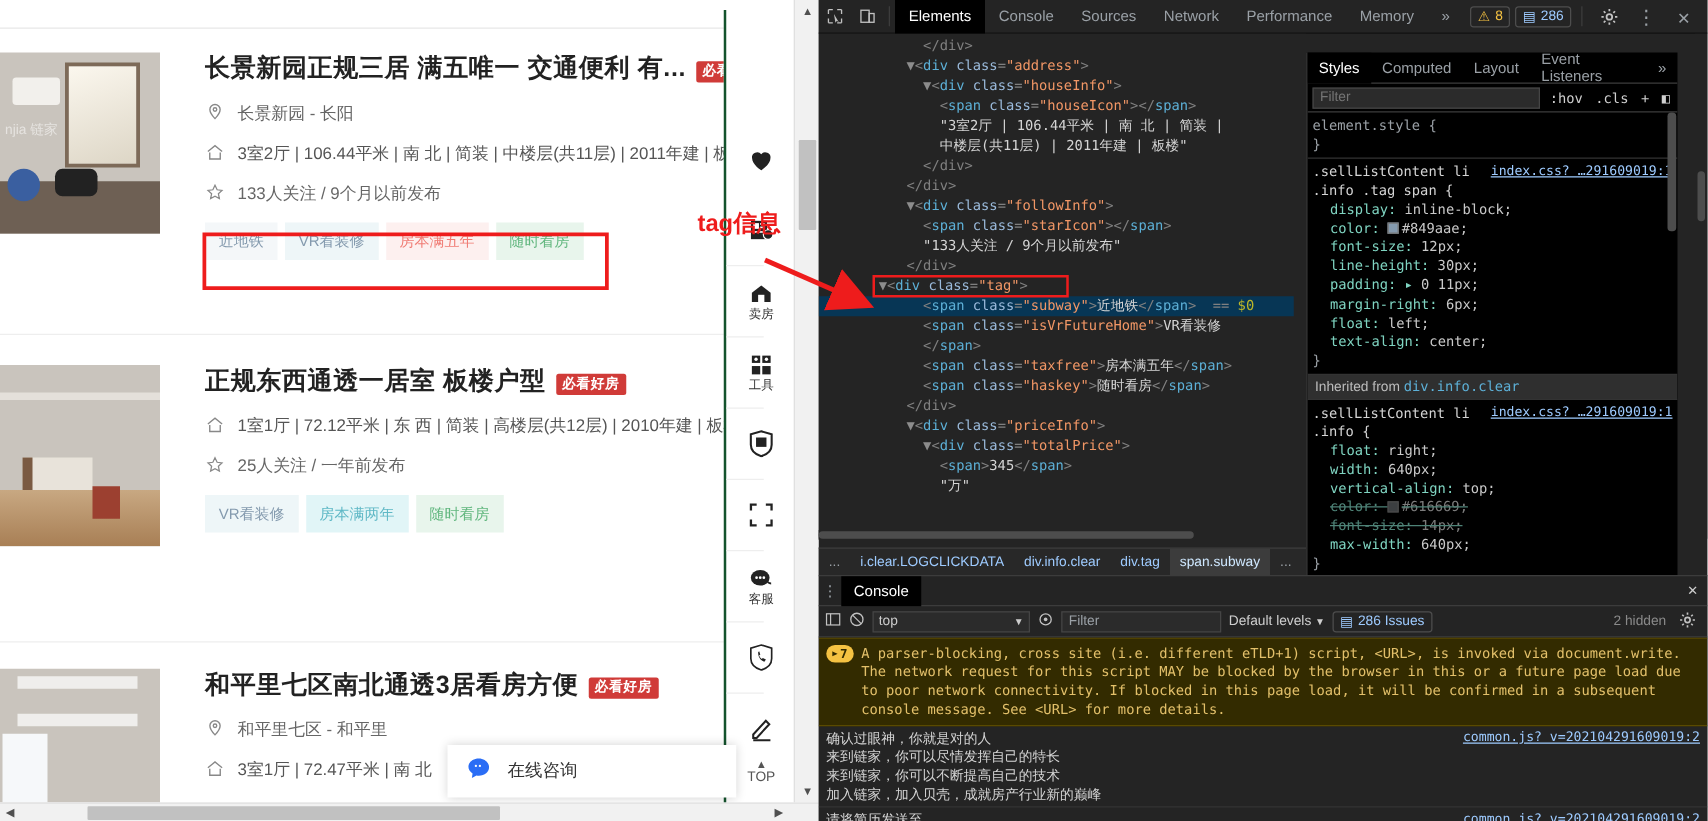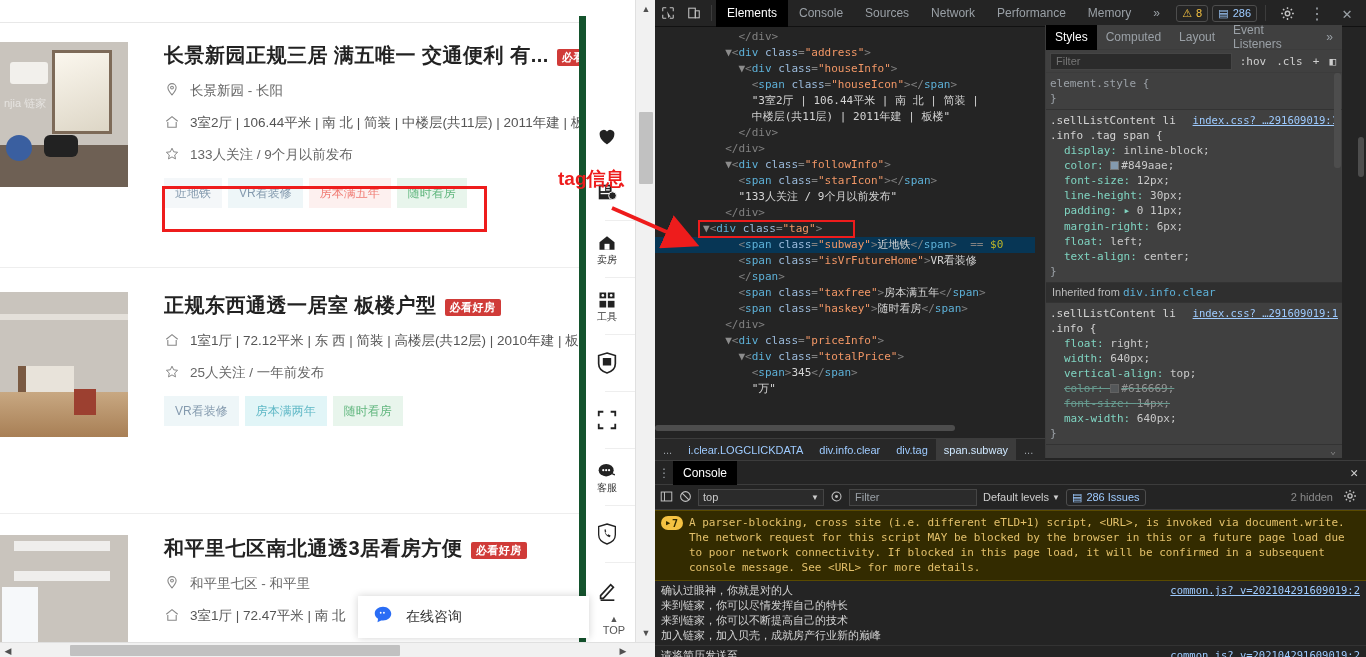--- a/index.html
+++ b/index.html
@@ -89,23 +89,23 @@
   .ph2 .floor{position:absolute;left:0;bottom:0;width:128px;height:45px;background:linear-gradient(180deg,#c8a882,#a87f55);}
   .ph2 .red{position:absolute;left:74px;bottom:22px;width:22px;height:26px;background:#9c4030;}
 
   .ph3 { background: linear-gradient(150deg,#2a1d18 0%,#4a3129 30%,#cfd6da 55%,#f2f4f6 100%); }
   .ph3 .shelf{position:absolute;left:14px;top:6px;width:96px;height:10px;background:#efeeec;}
   .ph3 .shelf2{position:absolute;left:14px;top:36px;width:96px;height:10px;background:#efeeec;}
   .ph3 .win{position:absolute;left:2px;top:52px;width:36px;height:64px;background:#f6f8fa;}
 
   
   #sidenav {
-    position:absolute; right:20px; top:16px; width: 56px; height: 642px;
-    background:#fff; border-left:7px solid #14532d;
-    display:flex; flex-direction:column; align-items:flex-end;
+    position:absolute; right:20px; top:8px; width: 56px; height: 642px;
+    background:#fff; border-left:2px solid #14532d;
+    display:flex; flex-direction:column; align-items:flex-start;
     padding-top:92px; gap: 0;
   }
   .nav-item{ width:56px; height:56px; display:flex; flex-direction:column;
     align-items:center; justify-content:center; color:#222; gap:1px; }
   .nav-item .lbl{font-size:10px;color:#333;line-height:11px;}
   .nav-item svg{display:block;}
   .nav-div{width:30px;height:1px;background:#eee;}
   .nav-top{position:absolute;bottom:22px;left:0;width:56px;text-align:center;color:#555;font-size:11px;}
 
   
@@ -211,22 +211,22 @@
     background:#282828;border-top:1px solid #3c3c3c;
     display:flex;align-items:center;font-size:11px;
     font-family:"Liberation Sans",sans-serif; gap:0;
   }
   .bc{padding:0 8px;height:22px;display:flex;align-items:center;color:#9ecbff;}
   .bc.plain{color:#9aa0a6;}
   .bc.active{background:#3c3c3c;color:#cfe8ff;}
 
   
   #dt-styles{
-    position:absolute;left:390px;top:25px;width:297px;height:433px;
-    background:#404040;border-left:1px solid #3c3c3c;overflow:hidden;
+    position:absolute;left:390px;top:42px;width:297px;height:433px;
+    background:#000000;border-left:1px solid #3c3c3c;overflow:hidden;
   }
   #styles-tabs{height:25px;display:flex;align-items:center;border-bottom:1px solid #3c3c3c;}
   .st-tab{height:25px;padding:0 9px;display:flex;align-items:center;
     font-family:"Liberation Sans",sans-serif;font-size:12px;color:#9aa0a6;}
   .st-tab.active{background:#000;color:#fff;}
   #styles-filter{height:23px;display:flex;align-items:center;gap:6px;padding:0 4px;
     border-bottom:1px solid #3c3c3c;}
   #styles-filter input{
     flex:1;background:#2b2b2b;border:1px solid #454545;height:17px;color:#ccc;
     font-size:11px;padding:0 5px;font-family:"Liberation Sans",sans-serif;outline:none;

